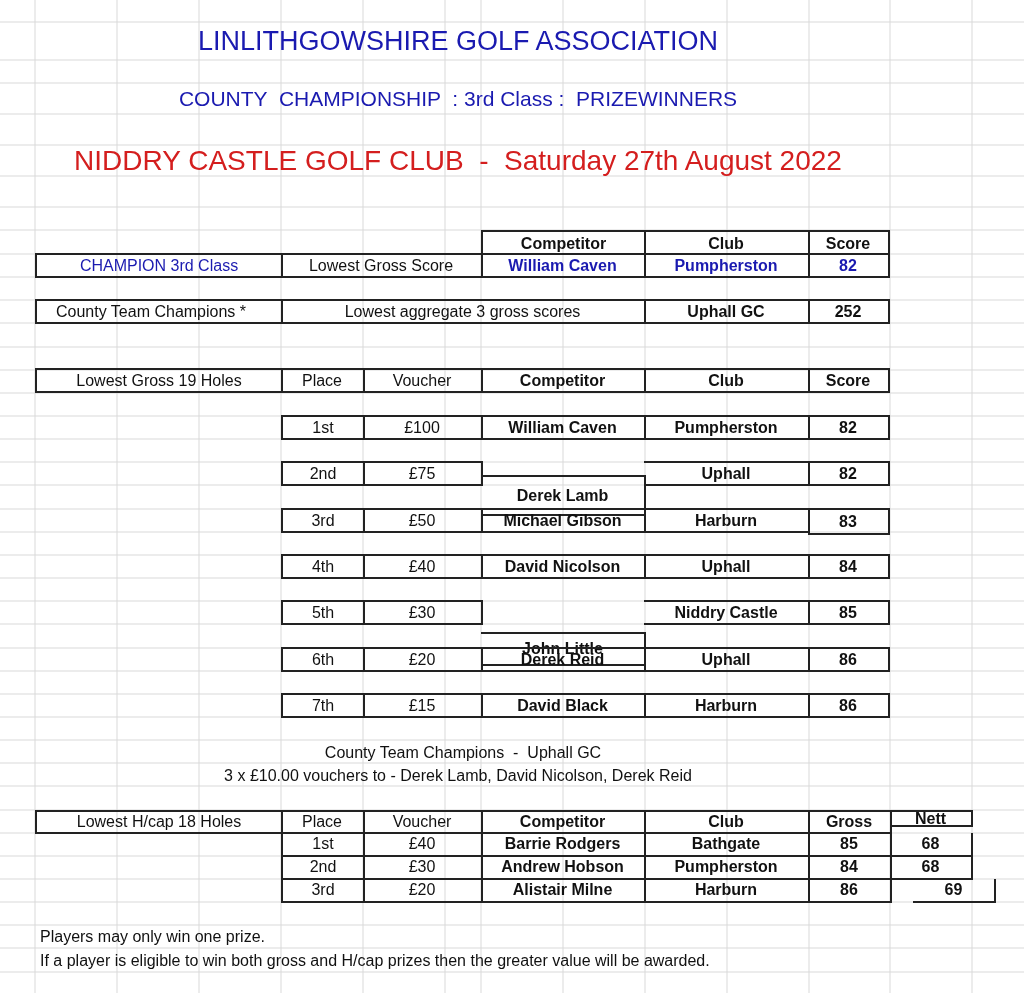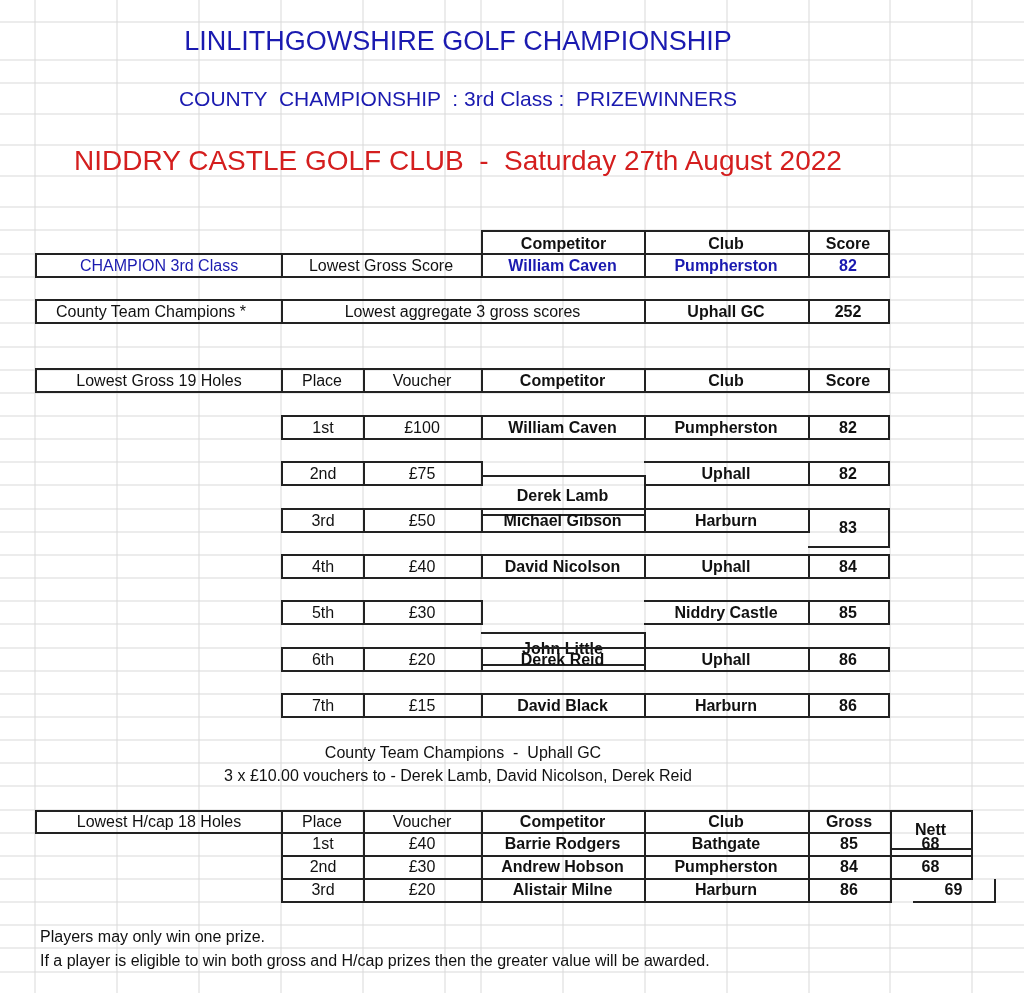--- a/index.html
+++ b/index.html
@@ -78,21 +78,21 @@
     <line x1="0" x2="1024" y1="810" y2="810" stroke="#d9d9d9" stroke-width="1"></line>
     <line x1="0" x2="1024" y1="833" y2="833" stroke="#d9d9d9" stroke-width="1"></line>
     <line x1="0" x2="1024" y1="856" y2="856" stroke="#d9d9d9" stroke-width="1"></line>
     <line x1="0" x2="1024" y1="879" y2="879" stroke="#d9d9d9" stroke-width="1"></line>
     <line x1="0" x2="1024" y1="902" y2="902" stroke="#d9d9d9" stroke-width="1"></line>
     <line x1="0" x2="1024" y1="925" y2="925" stroke="#d9d9d9" stroke-width="1"></line>
     <line x1="0" x2="1024" y1="948" y2="948" stroke="#d9d9d9" stroke-width="1"></line>
     <line x1="0" x2="1024" y1="972" y2="972" stroke="#d9d9d9" stroke-width="1"></line>
   </svg>
 
-<div class="cell blue" style="left:35px;top:22px;width:846px;height:38px;font-size:27px;">LINLITHGOWSHIRE GOLF CHAMPIONSHIP</div>
+<div class="cell blue" style="left:35px;top:22px;width:846px;height:38px;font-size:27px;">LINLITHGOWSHIRE GOLF ASSOCIATION</div>
 <div class="cell blue" style="left:35px;top:83px;width:846px;height:31px;font-size:21px;white-space:pre;">COUNTY  CHAMPIONSHIP  : 3rd Class :  PRIZEWINNERS</div>
 <div class="cell red" style="left:35px;top:145px;width:846px;height:31px;font-size:28px;white-space:pre;">NIDDRY CASTLE GOLF CLUB  -  Saturday 27th August 2022</div>
 
 <div class="cell b bl bt br" style="left:481px;top:230px;width:165px;height:25px;">Competitor</div>
 <div class="cell b bt br" style="left:644px;top:230px;width:166px;height:25px;">Club</div>
 <div class="cell b bt br" style="left:808px;top:230px;width:82px;height:25px;">Score</div>
 
 <div class="cell blue bx" style="left:35px;top:253px;width:248px;height:25px;">CHAMPION 3rd Class</div>
 <div class="cell bt bb br" style="left:281px;top:253px;width:202px;height:25px;">Lowest Gross Score</div>
 <div class="cell b blue bt bb br" style="left:481px;top:253px;width:165px;height:25px;">William Caven</div>
@@ -119,21 +119,21 @@
     <div class="cell bt bb br b " style="left: 808px; top: 415px; width: 82px; height: 25px;">82</div>
     <div class="cell bt bb br  bl" style="left: 281px; top: 461px; width: 84px; height: 25px;">2nd</div>
     <div class="cell bt bb br  " style="left: 363px; top: 461px; width: 120px; height: 25px;">£75</div>
     <div class="cell bt bb br b " style="left: 481px; top: 475px; width: 165px; height: 41px;">Derek Lamb</div>
     <div class="cell bt bb br b " style="left: 644px; top: 461px; width: 166px; height: 25px;">Uphall</div>
     <div class="cell bt bb br b " style="left: 808px; top: 461px; width: 82px; height: 25px;">82</div>
     <div class="cell bt bb br  bl" style="left: 281px; top: 508px; width: 84px; height: 25px;">3rd</div>
     <div class="cell bt bb br  " style="left: 363px; top: 508px; width: 120px; height: 25px;">£50</div>
     <div class="cell bt bb br b " style="left: 481px; top: 508px; width: 165px; height: 25px;">Michael Gibson</div>
     <div class="cell bt bb br b " style="left: 644px; top: 508px; width: 166px; height: 25px;">Harburn</div>
-    <div class="cell bt bb br b " style="left: 808px; top: 508px; width: 82px; height: 40px;">83</div>
+    <div class="cell bt bb br b " style="left: 808px; top: 508px; width: 82px; height: 27px;">83</div>
     <div class="cell bt bb br  bl" style="left: 281px; top: 554px; width: 84px; height: 25px;">4th</div>
     <div class="cell bt bb br  " style="left: 363px; top: 554px; width: 120px; height: 25px;">£40</div>
     <div class="cell bt bb br b " style="left: 481px; top: 554px; width: 165px; height: 25px;">David Nicolson</div>
     <div class="cell bt bb br b " style="left: 644px; top: 554px; width: 166px; height: 25px;">Uphall</div>
     <div class="cell bt bb br b " style="left: 808px; top: 554px; width: 82px; height: 25px;">84</div>
     <div class="cell bt bb br  bl" style="left: 281px; top: 600px; width: 84px; height: 25px;">5th</div>
     <div class="cell bt bb br  " style="left: 363px; top: 600px; width: 120px; height: 25px;">£30</div>
     <div class="cell bt bb br b " style="left: 481px; top: 632px; width: 165px; height: 34px;">John Little</div>
     <div class="cell bt bb br b " style="left: 644px; top: 600px; width: 166px; height: 25px;">Niddry Castle</div>
     <div class="cell bt bb br b " style="left: 808px; top: 600px; width: 82px; height: 25px;">85</div>
@@ -151,21 +151,21 @@
 
 <div class="cell" style="left:117px;top:741px;width:692px;height:23px;white-space:pre;">County Team Champions  -  Uphall GC</div>
 <div class="cell" style="left:35px;top:764px;width:846px;height:23px;">3 x £10.00 vouchers to - Derek Lamb, David Nicolson, Derek Reid</div>
 
 <div class="cell bx" style="left:35px;top:810px;width:248px;height:24px;">Lowest H/cap 18 Holes</div>
 <div class="cell bt bb br" style="left:281px;top:810px;width:84px;height:24px;">Place</div>
 <div class="cell bt bb br" style="left:363px;top:810px;width:120px;height:24px;">Voucher</div>
 <div class="cell b bt bb br" style="left:481px;top:810px;width:165px;height:24px;">Competitor</div>
 <div class="cell b bt bb br" style="left:644px;top:810px;width:166px;height:24px;">Club</div>
 <div class="cell b bt bb br" style="left:808px;top:810px;width:84px;height:24px;">Gross</div>
-<div class="cell b bt bb br" style="left:890px;top:810px;width:83px;height:40px;">Nett</div>
+<div class="cell b bt bb br" style="left:890px;top:810px;width:83px;height:17px;">Nett</div>
 
 <div id="hcap-rows">
     <div class="cell bb br  bl" style="left: 281px; top: 833px; width: 84px; height: 24px;">1st</div>
     <div class="cell bb br  " style="left: 363px; top: 833px; width: 120px; height: 24px;">£40</div>
     <div class="cell bb br b " style="left: 481px; top: 833px; width: 165px; height: 24px;">Barrie Rodgers</div>
     <div class="cell bb br b " style="left: 644px; top: 833px; width: 166px; height: 24px;">Bathgate</div>
     <div class="cell bb br b " style="left: 808px; top: 833px; width: 84px; height: 24px;">85</div>
     <div class="cell bb br b " style="left: 890px; top: 833px; width: 83px; height: 24px;">68</div>
     <div class="cell bb br  bl" style="left: 281px; top: 856px; width: 84px; height: 24px;">2nd</div>
     <div class="cell bb br  " style="left: 363px; top: 856px; width: 120px; height: 24px;">£30</div>

